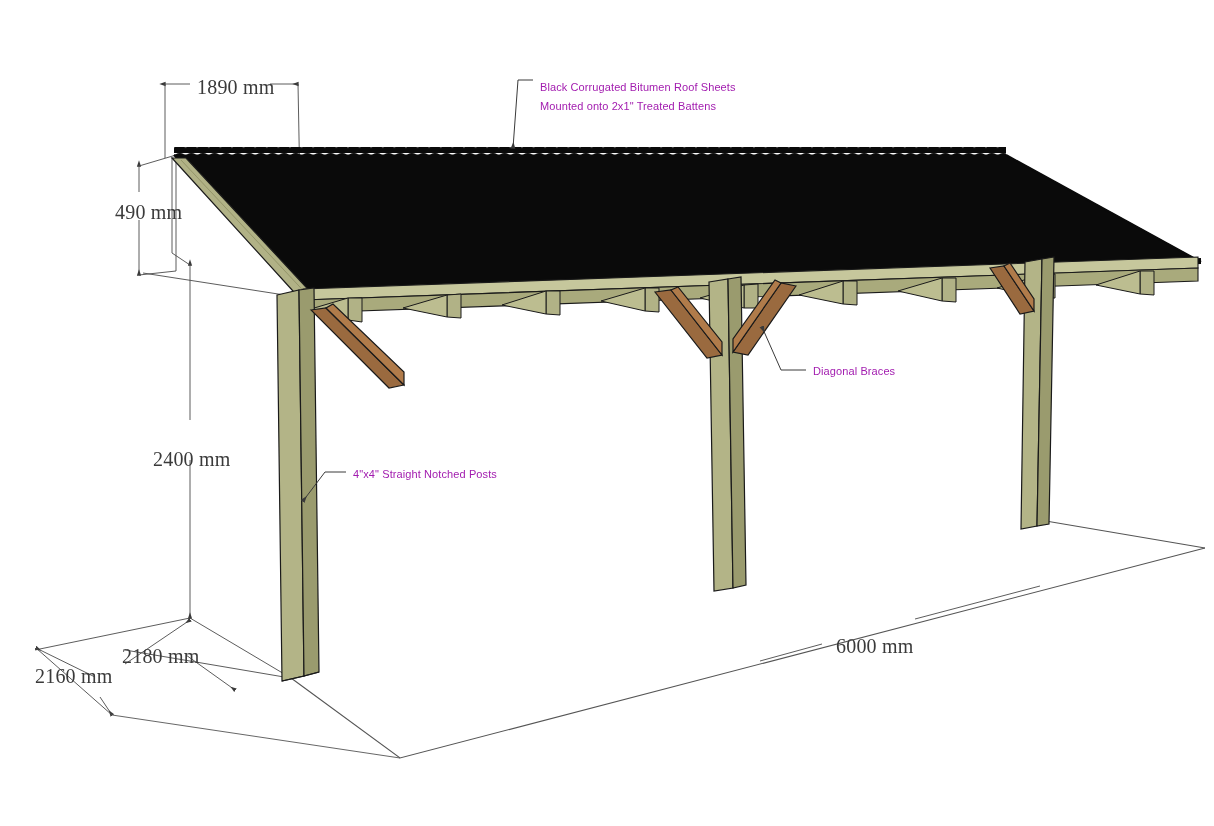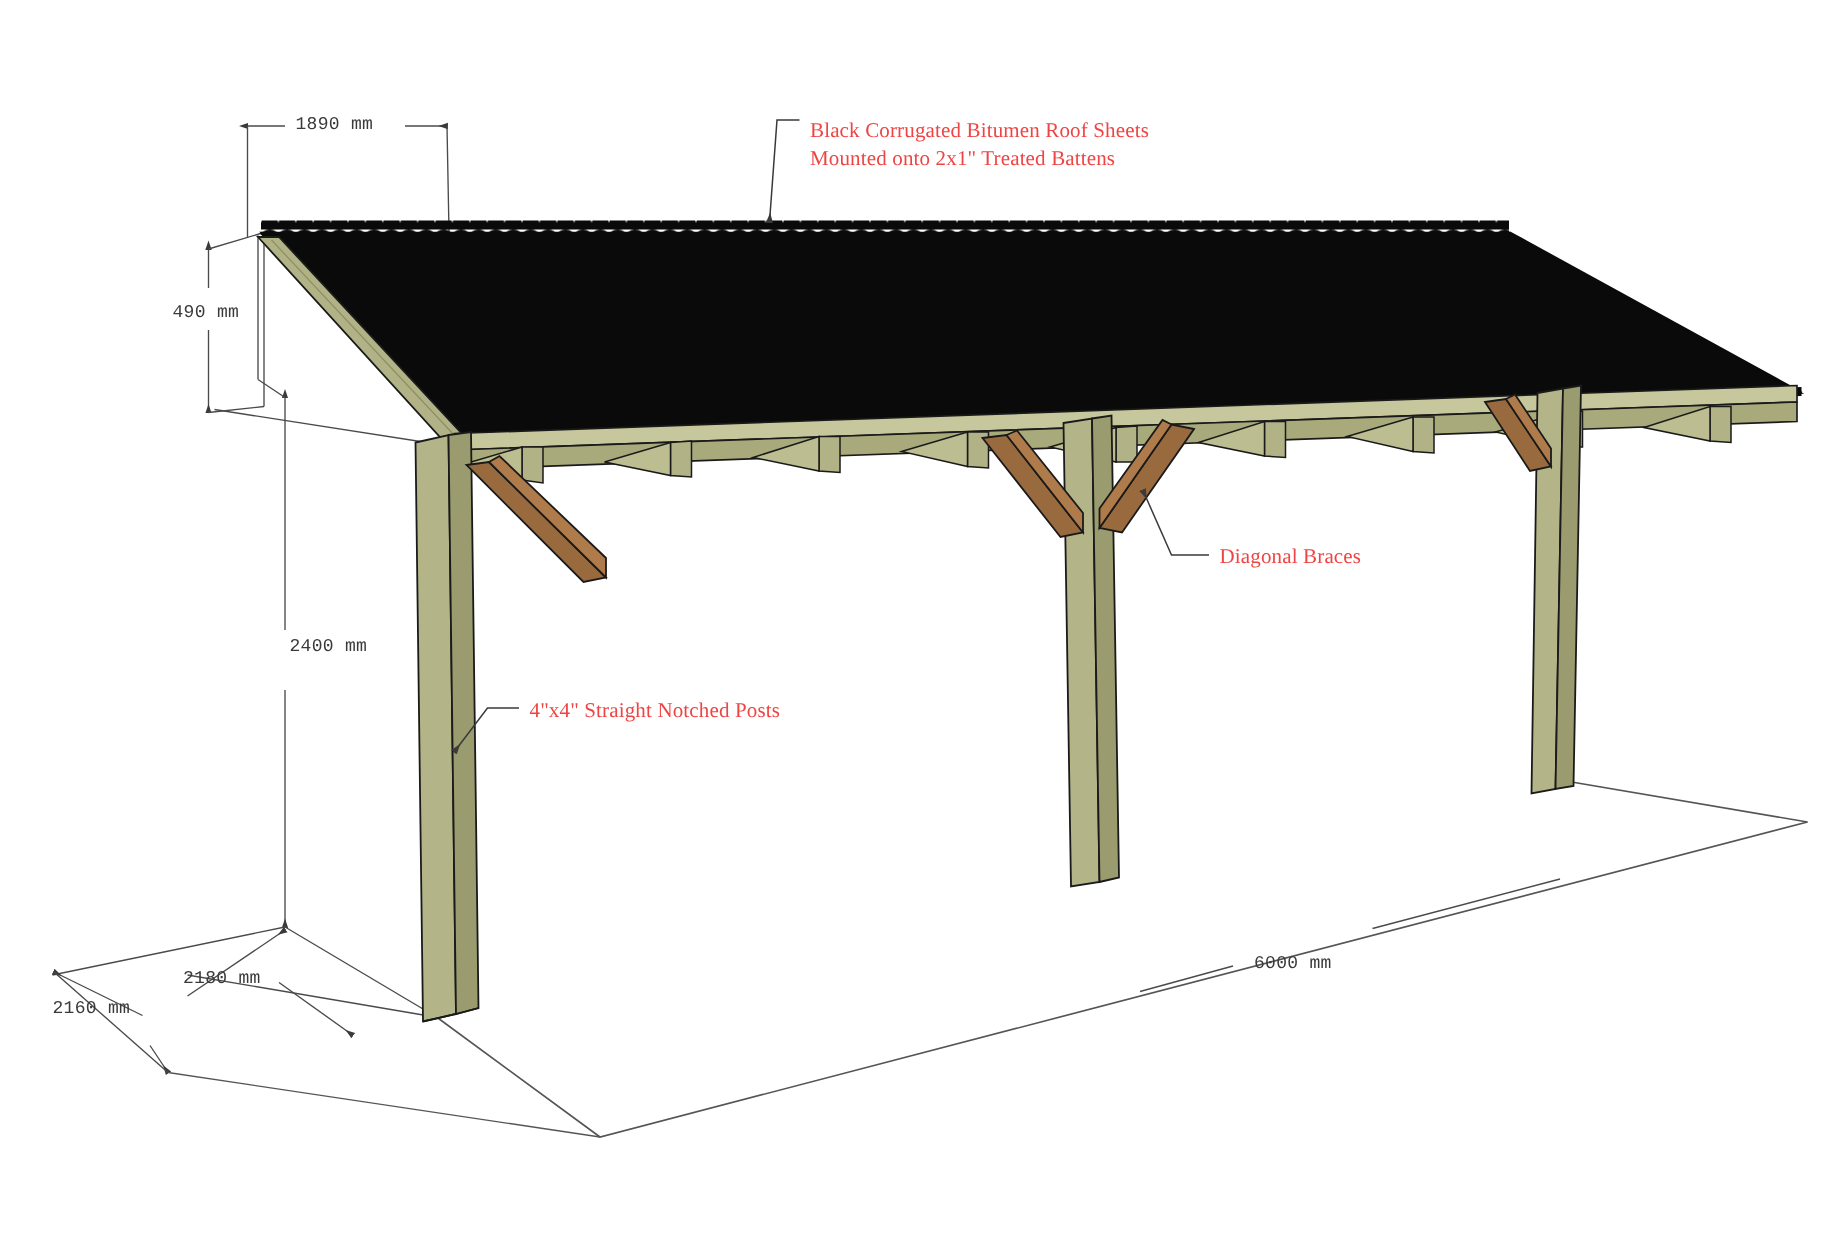--- a/index.html
+++ b/index.html
@@ -22,32 +22,32 @@
   }
   #drawing {
     position: absolute;
     top: 0;
     left: 0;
     width: 1214px;
     height: 826px;
   }
   .dim-label {
     position: absolute;
-    font-family: Liberation Mono, monospace;
-    font-size: 12px;
+    font-family: Liberation Serif, serif;
+    font-size: 20px;
     color: #3a3a3a;
     white-space: nowrap;
     letter-spacing: 0.2px;
     text-align: right;
   }
   .note-label {
     position: absolute;
-    font-family: Liberation Serif, serif;
-    font-size: 14px;
-    color: #ef4444;
+    font-family: Liberation Sans, sans-serif;
+    font-size: 11px;
+    color: #a21caf;
     white-space: nowrap;
     line-height: 19px;
     letter-spacing: 0.1px;
   }
 </style>
 </head>
 <body>
 
 <div id="stage">
 
@@ -214,21 +214,21 @@
 
       <path d="M 346 472 L 325 472 L 303 501" marker-end="url(#arrIn)"></path>
     </g>
 
   </svg>
 
   <div class="dim-label" style="left:197px; top:76px;">1890 mm</div>
 
   <div class="dim-label" style="left:115px; top:201px;">490 mm</div>
 
-  <div class="dim-label" style="left:153px; top:424px;margin-left:40px;">2400 mm</div>
+  <div class="dim-label" style="left:153px; top:448px;">2400 mm</div>
 
   <div class="dim-label" style="left:122px; top:645px;">2180 mm</div>
 
   <div class="dim-label" style="left:35px; top:665px;">2160 mm</div>
 
   <div class="dim-label" style="left:836px; top:635px;">6000 mm</div>
 
   <div class="note-label" style="left:540px; top:78px;">
     <div>Black Corrugated Bitumen Roof Sheets</div>
     <div>Mounted onto 2x1" Treated Battens</div>

